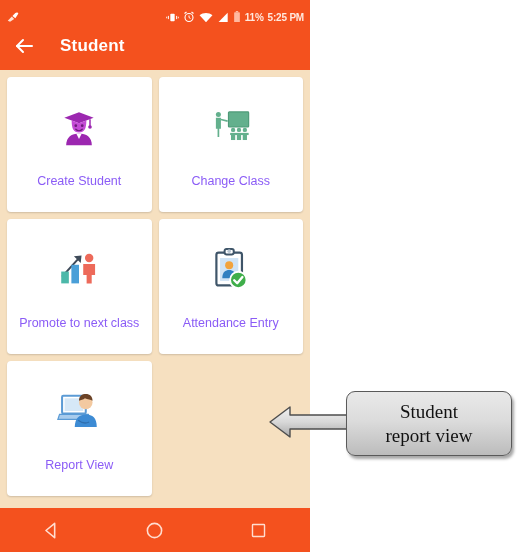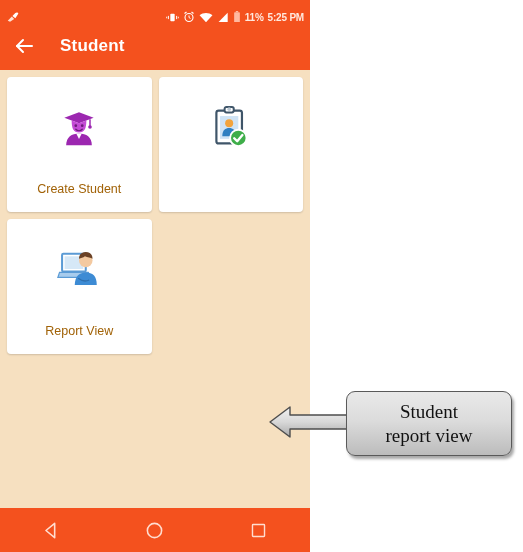--- a/index.html
+++ b/index.html
@@ -106,22 +106,22 @@
     position: relative;
   }
   .tile-icon {
     height: 48px;
     margin-top: 26px;
     display: flex;
     align-items: center;
     justify-content: center;
   }
   .tile-label {
-    margin-top: 30px;
-    color: #a16207;
+    margin-top: 22px;
+    color: #8b5cf6;
     font-size: 12.5px;
     text-align: center;
     line-height: 16px;
     padding: 0 6px;
   }
 
   
   #nav-bar {
     position: absolute;
     left: 0;
@@ -248,35 +248,67 @@
           <circle cx="27.5" cy="22.5" r="1.5" fill="#6d1b7b"></circle>
           <path d="M20.5 26.5 C22.5 28.5 25.5 28.5 27.5 26.5" stroke="#6d1b7b" stroke-width="1.5" fill="none" stroke-linecap="round"></path>
           <path d="M10 44 C10 35 16 31 24 31 C32 31 38 35 38 44 Z" fill="#9c27b0"></path>
           <path d="M21 31 L24 37 L27 31 Z" fill="#ffffff"></path>
         </svg>
       </div>
       <div class="tile-label">Create Student</div>
     </div>
 
 
-
+    <div class="tile">
+      <div class="tile-icon">
+        <svg width="42" height="38" viewBox="0 0 50 44">
+          <rect x="22" y="4" width="24" height="18" rx="1" fill="#63b08d" stroke="#4e9a78" stroke-width="1.4"></rect>
+          <circle cx="10" cy="7" r="3" fill="#63b08d"></circle>
+          <path d="M7 11 h6 v13 h-2 v10 h-2 v-10 h-2 z" fill="#63b08d"></path>
+          <path d="M13 13 L21 15" stroke="#63b08d" stroke-width="2"></path>
+          <rect x="24" y="29" width="22" height="2.6" fill="#63b08d"></rect>
+          <circle cx="27.5" cy="25.5" r="2.6" fill="#63b08d"></circle>
+          <circle cx="34.5" cy="25.5" r="2.6" fill="#63b08d"></circle>
+          <circle cx="41.5" cy="25.5" r="2.6" fill="#63b08d"></circle>
+          <rect x="25" y="31.5" width="5" height="6" fill="#63b08d"></rect>
+          <rect x="32" y="31.5" width="5" height="6" fill="#63b08d"></rect>
+          <rect x="39" y="31.5" width="5" height="6" fill="#63b08d"></rect>
+        </svg>
+      </div>
+      <div class="tile-label">Change Class</div>
+    </div>
+
+    <div class="tile">
+      <div class="tile-icon">
+        <svg width="44" height="40" viewBox="0 0 52 46">
+          <path d="M6 32 L27 9" stroke="#3e4a59" stroke-width="2.4" fill="none"></path>
+          <path d="M20 8 L29 7 L28 16 Z" fill="#3e4a59"></path>
+          <rect x="5" y="26" width="9" height="14" fill="#4cb8a9"></rect>
+          <rect x="17" y="18" width="9" height="22" fill="#4a9fd8"></rect>
+          <circle cx="38" cy="10" r="5" fill="#ed6a5a"></circle>
+          <path d="M31 17 h14 v13 h-4 v10 h-6 v-10 h-4 z" fill="#ed6a5a"></path>
+        </svg>
+      </div>
+      <div class="tile-label">Promote to next class</div>
+    </div>
 
     <div class="tile">
       <div class="tile-icon">
         <svg width="42" height="44" viewBox="0 0 46 48">
           <rect x="7" y="6" width="28" height="36" rx="2.5" fill="#ffffff" stroke="#3f5569" stroke-width="2.4"></rect>
           <rect x="16" y="2" width="10" height="6" rx="2" fill="#ffffff" stroke="#3f5569" stroke-width="2.2"></rect>
           <circle cx="21" cy="4.5" r="2" fill="#b9c6d2"></circle>
           <rect x="11" y="12" width="20" height="25" fill="#cfe3f5"></rect>
           <circle cx="21" cy="20" r="4.4" fill="#f2a33c"></circle>
           <path d="M13.5 34 C13.5 27 17 25 21 25 C25 25 28.5 27 28.5 34 Z" fill="#2f7fc1"></path>
           <circle cx="31" cy="36" r="9" fill="#3fae4a" stroke="#ffffff" stroke-width="2"></circle>
           <path d="M26.5 36.3 L29.8 39.6 L35.5 32.8" stroke="#ffffff" stroke-width="2.6" fill="none" stroke-linecap="round" stroke-linejoin="round"></path>
         </svg>
       </div>
+      <div class="tile-label">Attendance Entry</div>
     </div>
 
     <div class="tile">
       <div class="tile-icon">
         <svg width="44" height="40" viewBox="0 0 52 46">
           <rect x="6" y="5" width="28" height="21" rx="1.5" fill="#ffffff" stroke="#5b9bd5" stroke-width="2.4"></rect>
           <rect x="9" y="8" width="22" height="15" fill="#d6e8f7"></rect>
           <path d="M3 27 L37 27 L40 33 L1 33 Z" fill="#a8cced" stroke="#5b9bd5" stroke-width="1.4"></path>
           <circle cx="34" cy="13" r="8" fill="#f3c9a0"></circle>
           <path d="M26 11 C26 5 30 3 34 3 C39 3 42 6 42 11 C40 9 36 10 33 8 C31 10 28 10 26 11 Z" fill="#6b4226"></path>

